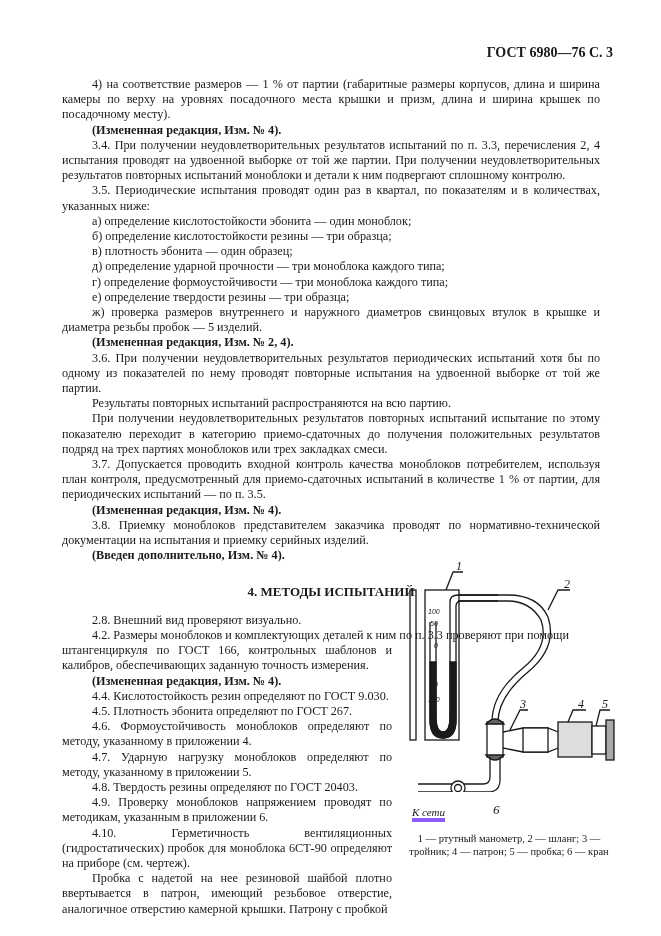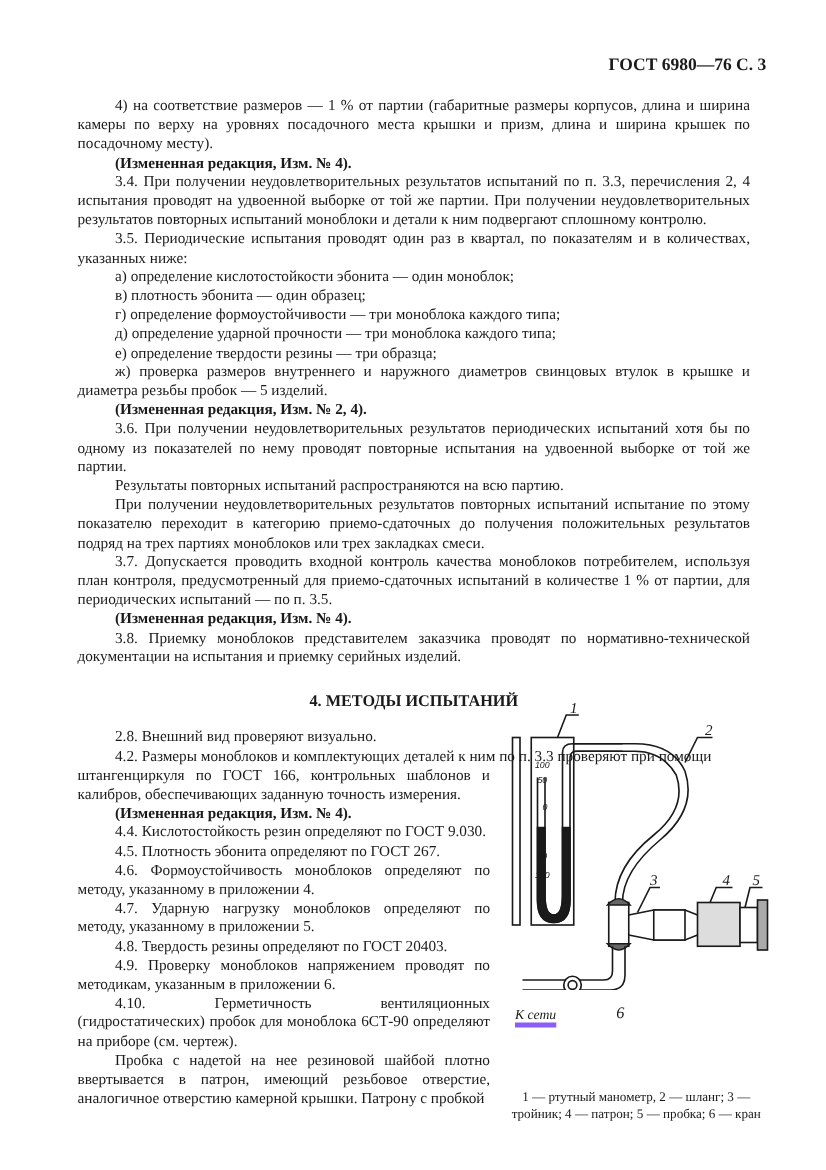--- a/index.html
+++ b/index.html
@@ -19,32 +19,34 @@
 <body>
 
 <div class="header">ГОСТ 6980—76 С. 3</div>
 
 <div class="content">
   <p class="p">4)  на соответствие размеров — 1 % от партии (габаритные размеры корпусов, длина и ширина камеры по верху на уровнях посадочного места крышки и призм, длина и ширина крышек по посадочному месту).</p>
   <p class="p b">(Измененная редакция, Изм. № 4).</p>
   <p class="p">3.4.  При получении неудовлетворительных результатов испытаний по п.  3.3, перечисления 2, 4 испытания проводят на удвоенной выборке от той же партии. При получении неудовлетворительных результатов повторных испытаний моноблоки и детали к ним подвергают сплошному контролю.</p>
   <p class="p">3.5.  Периодические испытания проводят один раз в квартал, по показателям и в количествах, указанных ниже:</p>
   <p class="p">а)  определение кислотостойкости эбонита — один моноблок;</p>
+  <p class="p">б)  определение кислотостойкости резины — три образца;</p>
   <p class="p">в)  плотность эбонита — один образец;</p>
+  <p class="p">д)  определение ударной прочности — три моноблока каждого типа;</p>
   <p class="p">г)  определение формоустойчивости — три моноблока каждого типа;</p>
-  <p class="p">д)  определение ударной прочности — три моноблока каждого типа;</p>
   <p class="p">е)  определение твердости резины — три образца;</p>
   <p class="p">ж)  проверка размеров внутреннего и наружного диаметров свинцовых втулок в крышке и диаметра резьбы пробок — 5 изделий.</p>
   <p class="p b">(Измененная редакция, Изм. № 2, 4).</p>
   <p class="p">3.6.  При получении неудовлетворительных результатов периодических испытаний хотя бы по одному из показателей по нему проводят повторные испытания на удвоенной выборке от той же партии.</p>
   <p class="p">Результаты повторных испытаний распространяются на всю партию.</p>
   <p class="p">При получении неудовлетворительных результатов повторных испытаний испытание по этому показателю переходит в категорию приемо-сдаточных до получения положительных результатов подряд на трех партиях моноблоков или трех закладках смеси.</p>
   <p class="p">3.7.  Допускается проводить входной контроль качества моноблоков потребителем, используя план контроля, предусмотренный для приемо-сдаточных испытаний в количестве 1 % от партии, для периодических испытаний — по п. 3.5.</p>
   <p class="p b">(Измененная редакция, Изм. № 4).</p>
   <p class="p">3.8.  Приемку моноблоков представителем заказчика проводят по нормативно-технической документации на испытания и приемку серийных изделий.</p>
+  <p class="p b">(Введен дополнительно, Изм. № 4).</p>
 
   <div class="section-title">4.  МЕТОДЫ ИСПЫТАНИЙ</div>
 
   <p class="p">2.8.  Внешний вид проверяют визуально.</p>
   <p class="p">4.2.  Размеры моноблоков и комплектующих деталей к ним по п. 3.3 проверяют при помощи</p>
   <div class="narrow">
     <p class="p noind">штангенциркуля по ГОСТ 166, контрольных шаблонов и калибров, обеспечивающих заданную точность измерения.</p>
     <p class="p b">(Измененная редакция, Изм. № 4).</p>
     <p class="p">4.4.  Кислотостойкость резин определяют по ГОСТ  9.030.</p>
     <p class="p">4.5.  Плотность эбонита определяют по ГОСТ 267.</p>
@@ -109,13 +111,13 @@
       <text x="32" y="64">50</text>
       <text x="36" y="86">0</text>
       <text x="32" y="125">50</text>
       <text x="30" y="140">100</text>
     </g>
   </svg>
   <div style="position:absolute; left:14px; top:244px; font-style:italic; font-size:11px; border-bottom:4px solid #8b5cf6;font-family:Liberation Serif, serif;">К сети</div>
   <div style="position:absolute; left:95px; top:240px; font-style:italic; font-size:13px;">6</div>
 </div>
 
-<div class="caption" style="top:832px;margin-top:40px;">1 — ртутный манометр, 2 — шланг; 3 — тройник; 4 — патрон; 5 — пробка; 6 — кран</div>
+<div class="caption" style="top:832px;">1 — ртутный манометр, 2 — шланг; 3 — тройник; 4 — патрон; 5 — пробка; 6 — кран</div>
 
 </body></html>

